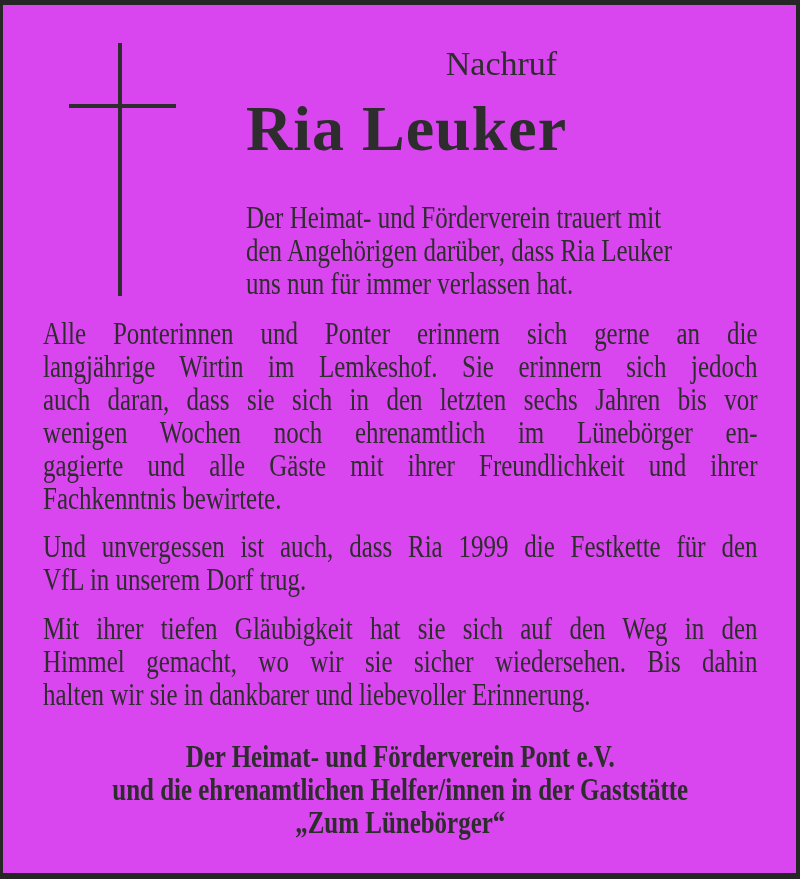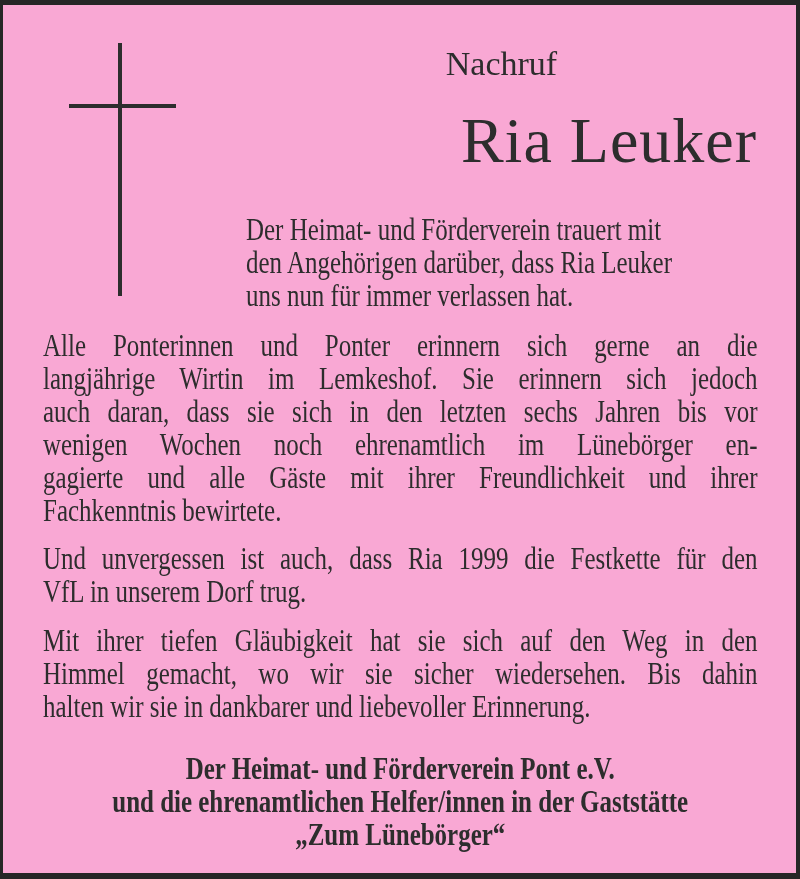--- a/index.html
+++ b/index.html
@@ -6,21 +6,21 @@
     margin: 0;
     padding: 0;
     background: #ffffff;
     font-family: "Liberation Serif", "DejaVu Serif", serif;
   }
   .page {
     position: relative;
     box-sizing: border-box;
     width: 800px;
     height: 879px;
-    background: #f9a8d4;
+    background: #d946ef;
     border-top: 5px solid #262626;
     border-right: 4px solid #262626;
     border-bottom: 6px solid #262626;
     border-left: 3px solid #262626;
     overflow: hidden;
     color: #2d2d2d;
   }
   
   .cross {
     position: absolute;
@@ -51,26 +51,26 @@
     width: 511px;
   }
   .kicker {
     margin-top: 42px;
     font-size: 34px;
     line-height: 34px;
     text-align: center;
     font-weight: 400;
   }
   .deceased {
-    margin-top: 28px;
+    margin-top: 16px;
     font-size: 64px;
     line-height: 64px;
-    font-weight: 400;
+    font-weight: 700;
     letter-spacing: 1px;
-    text-align: right;
+    text-align: left;
   }
   
   .cond {
     transform: scaleX(0.78);
     transform-origin: 0 0;
     font-size: 32px;
     line-height: 33px;
   }
   .intro {
     margin-top: 40px;

